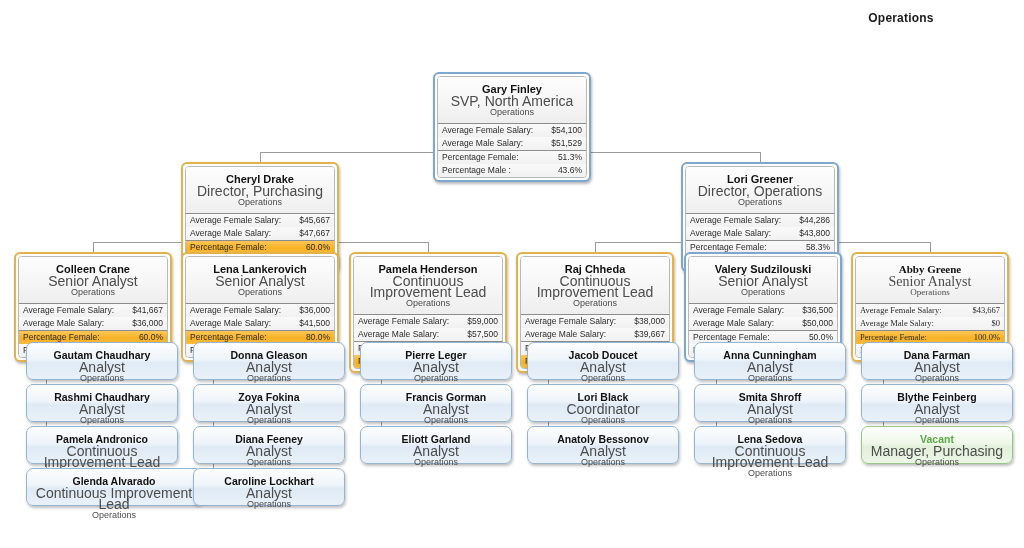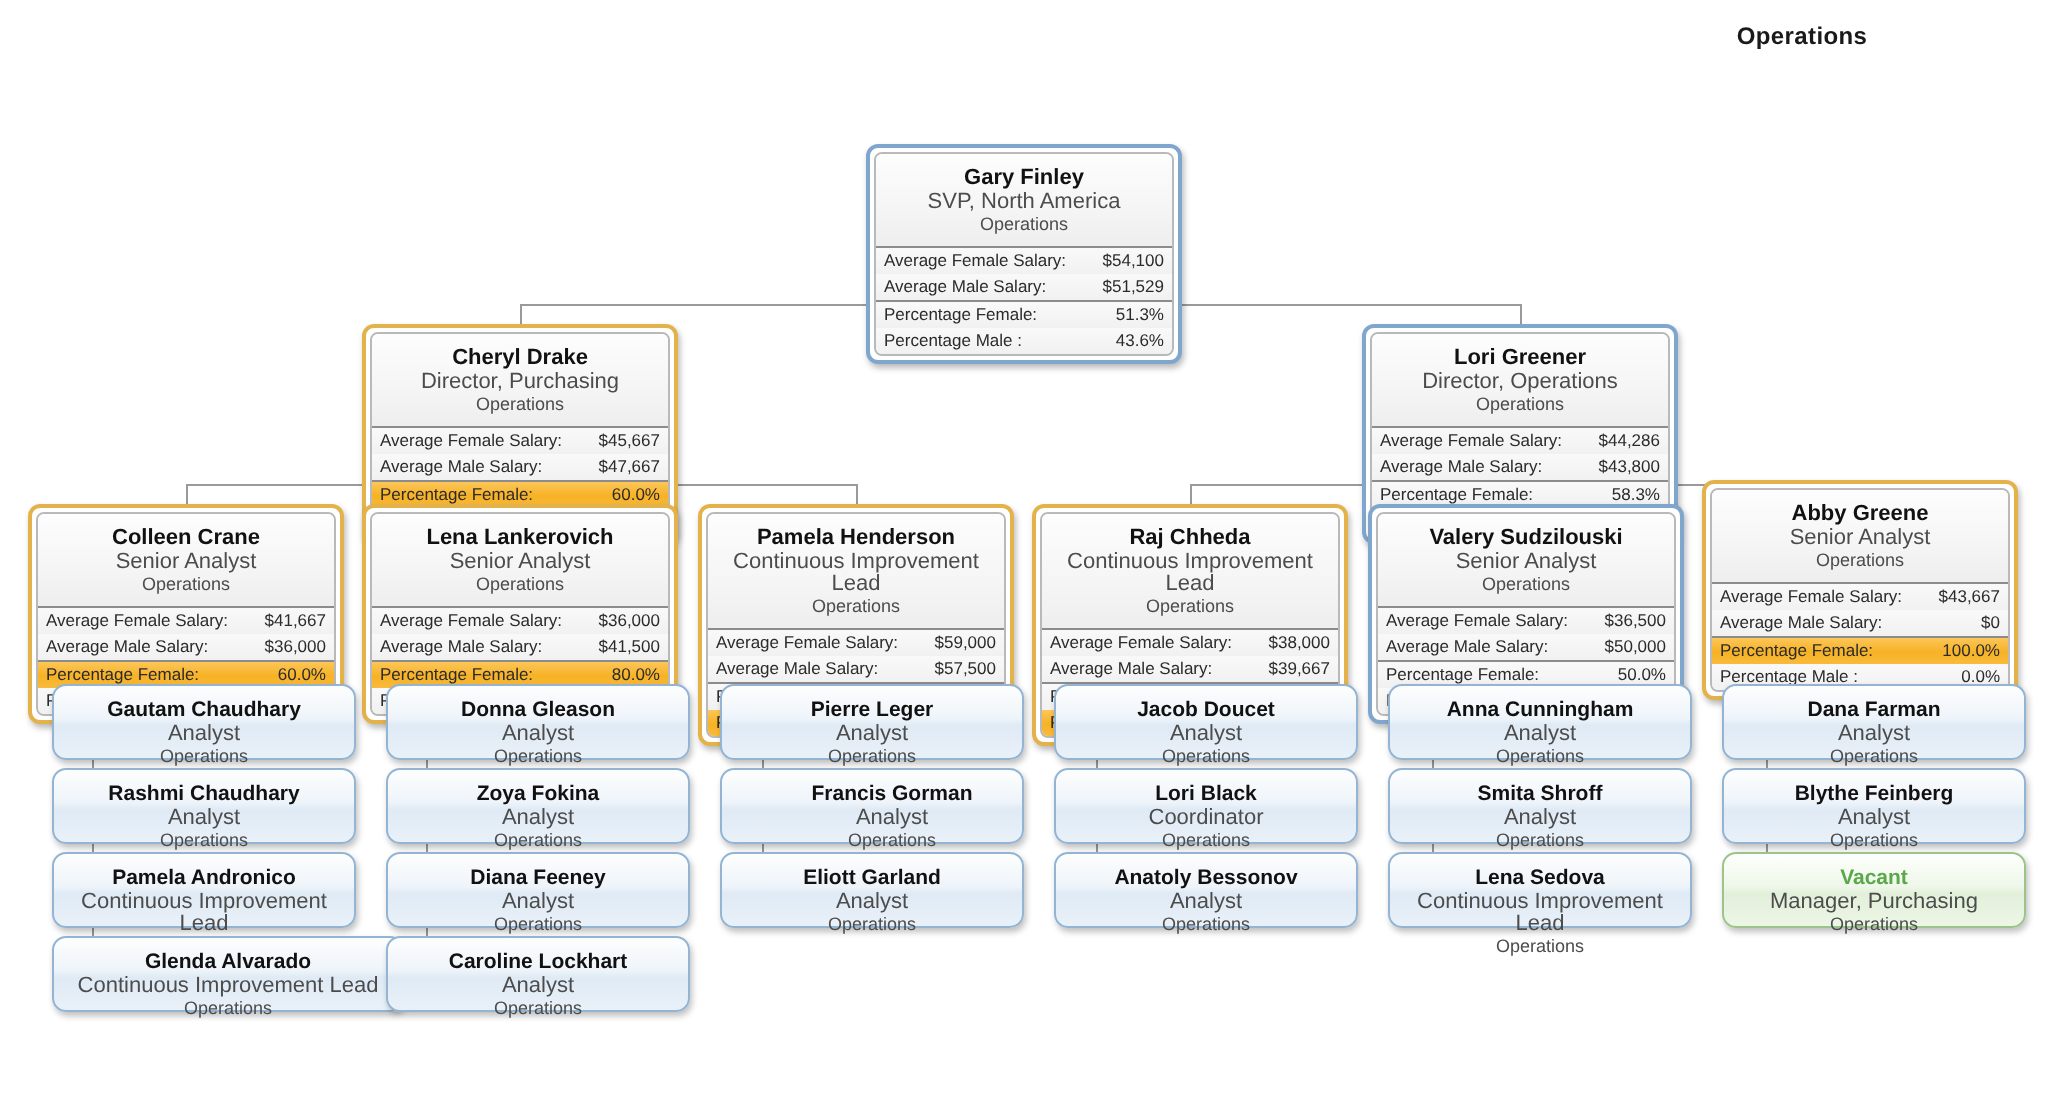--- a/index.html
+++ b/index.html
@@ -89,21 +89,21 @@
     text-align: center;
     background: linear-gradient(to bottom, #fdfdfd 0%, #f5f5f5 60%, #eeeeee 100%);
   }
   .nd-name {
     font-size: 11px;
     font-weight: bold;
     color: #111;
     line-height: 13px;
   }
   .nd-title {
-    font-size: 11px;
+    font-size: 14px;
     color: #4c4c4c;
     line-height: 11px;
   }
   .nd-dept {
     font-size: 9px;
     color: #4c4c4c;
     line-height: 11px;
   }
 
   .nd-stats { border-top: 1px solid #8c8c8c; }
@@ -404,21 +404,21 @@
               <span class="k">Percentage Female:</span>
               <span class="v">50.0%</span>
             </div>
             <div class="nd-row">
               <span class="k">Percentage Male :</span>
               <span class="v">50.0%</span>
             </div>
           </div>
         </div>
       </div>
-      <div class="node ring gold" style="left: 851px; top: 240px; width: 158px;">
+      <div class="node ring gold" style="left: 851px; top: 252px; width: 158px; font-family: Liberation Serif, serif;">
         <div class="inner">
           <div class="nd-head">
             <div class="nd-name">Abby Greene</div>
             <div class="nd-title">Senior Analyst</div>
             <div class="nd-dept">Operations</div>
           </div>
           <div class="nd-stats">
             <div class="nd-row">
               <span class="k">Average Female Salary:</span>
               <span class="v">$43,667</span>

